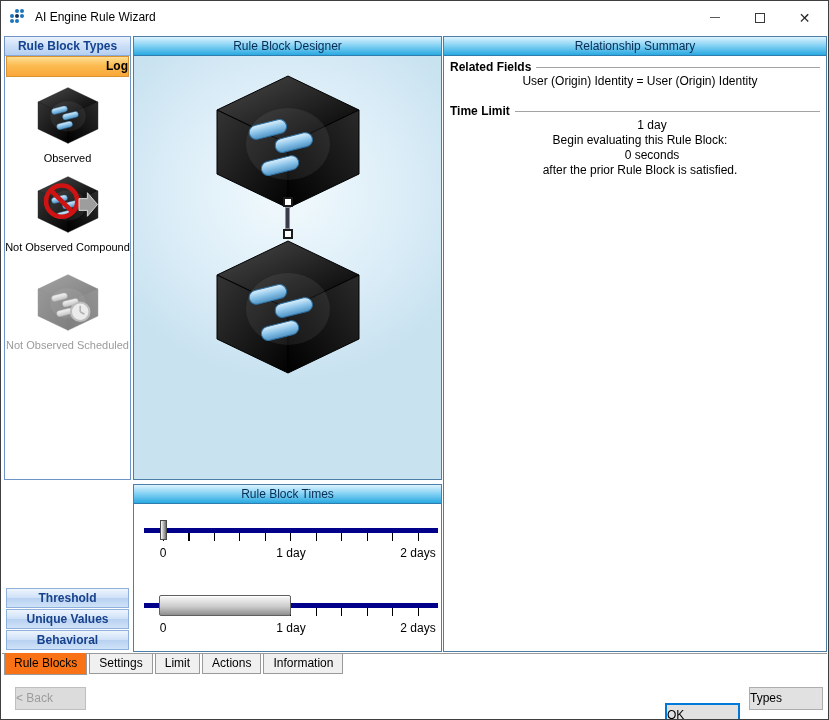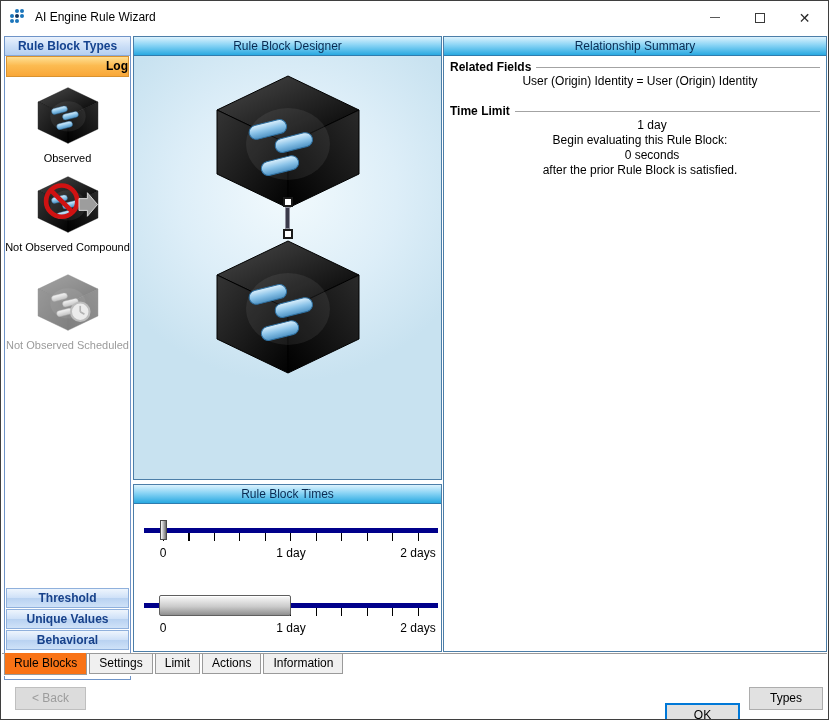--- a/index.html
+++ b/index.html
@@ -17,21 +17,21 @@
   .glyph-max { width:10px; height:10px; border:1px solid #3a3a3a; display:block; }
   .glyph-close { font-size:14px; color:#2b2b2b; line-height:1; }
 
   
   .panel { position:absolute; border:1px solid #4c7ea8; background:#fff; }
   .panel-hdr { height:19px; line-height:18px; text-align:center; font-size:12px; color:#0a2b52;
     background:linear-gradient(180deg,#dcf2fd 0%,#8ad4f5 45%,#29a9e1 100%);
     border-bottom:1px solid #2f7cae; }
 
   
-  .left-panel { left:3px; top:35px; width:127px; height:644px; border-color:#6f94c8; }
+  .left-panel { left:3px; top:35px; width:127px; height:444px; border-color:#6f94c8; }
   .left-hdr { background:linear-gradient(180deg,#eaf2fd 0%,#ccdff7 50%,#b5cff0 100%);
     color:#15438f; font-weight:bold; border-bottom:1px solid #89a9d8; }
   .log-btn { position:absolute; left:1px; right:1px; top:19px; height:21px;
     background:linear-gradient(180deg,#ffdf92 0%,#fcbb51 45%,#f9a738 100%);
     border:1px solid #d9922f; font-weight:bold; font-size:12px; text-align:right; line-height:19px; color:#000; }
   .type-item { position:absolute; left:0; width:100%; text-align:center; }
   .type-label { font-size:11px; color:#000; line-height:13px; margin-top:3px; }
   .type-item.disabled .type-label { color:#9b9b9b; }
   .type-item.disabled svg { filter:grayscale(1); opacity:.5; }
   .side-btn { position:absolute; left:1px; right:1px; height:20px; text-align:center; line-height:19px;
@@ -75,21 +75,21 @@
   .group-gap { height:14px; }
 
   
   .tabstrip { position:absolute; left:1px; right:1px; top:652px; height:23px;
     border-top:1px solid #9a9a9a; background:#fff; display:flex; align-items:flex-start; padding-left:2px; }
   .tab { font-size:12px; padding:0 9px; height:20px; line-height:19px; background:#f0f0f0;
     border:1px solid #9a9a9a; border-top:none; margin-right:2px; color:#000; cursor:default; }
   .tab.active { background:#f97316; height:22px; line-height:21px; margin-top:-1px; z-index:2; position:relative; }
 
   
-  .btn { position:absolute; height:23px; font-size:12px; color:#000; text-align:center; line-height:21px;
+  .btn { position:absolute; height:23px; font-size:12px; color:#000; line-height:21px;
     background:#e1e1e1; border:1px solid #adadad; cursor:default; }
   .btn.disabled { color:#9c9c9c; background:#dcdcdc; border-color:#bfbfbf; }
   .btn.focused { border:2px solid #0078d7; line-height:20px; }
 </style>
 </head>
 <body>
 
 <svg width="0" height="0" style="position:absolute" aria-hidden="true">
   <defs>
     <linearGradient id="gTop" x1="0" y1="0" x2="1" y2="1">

